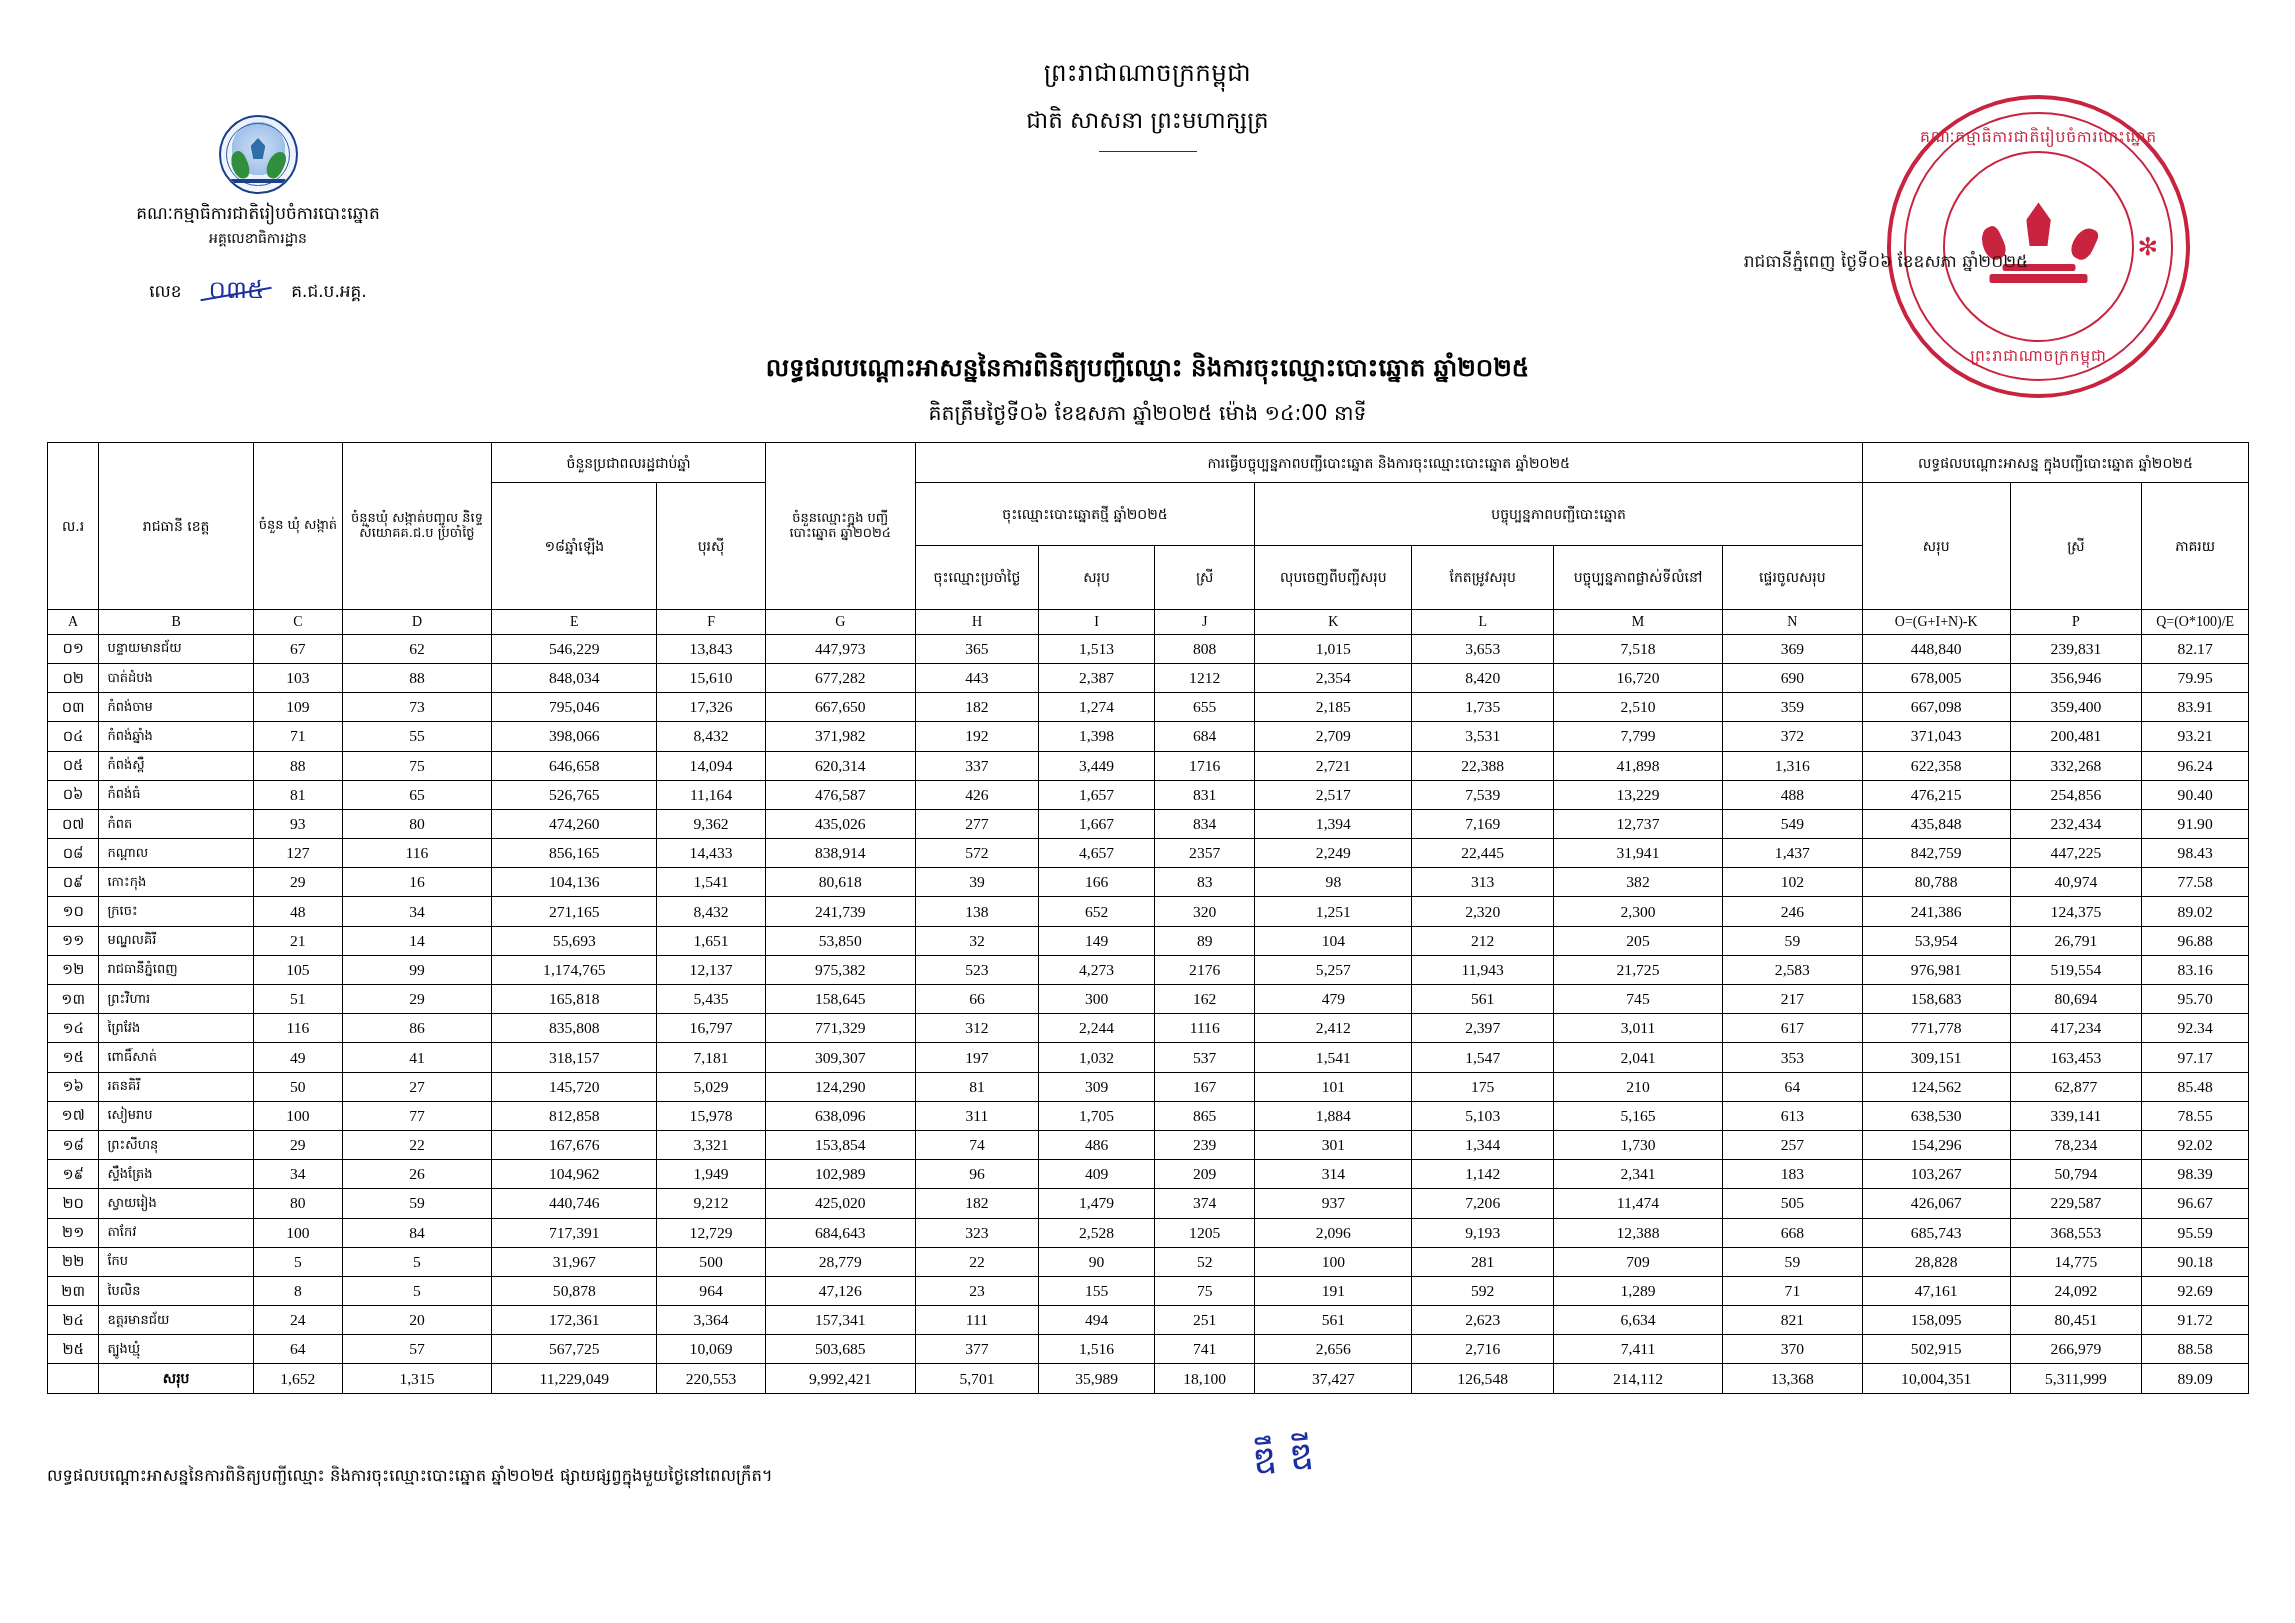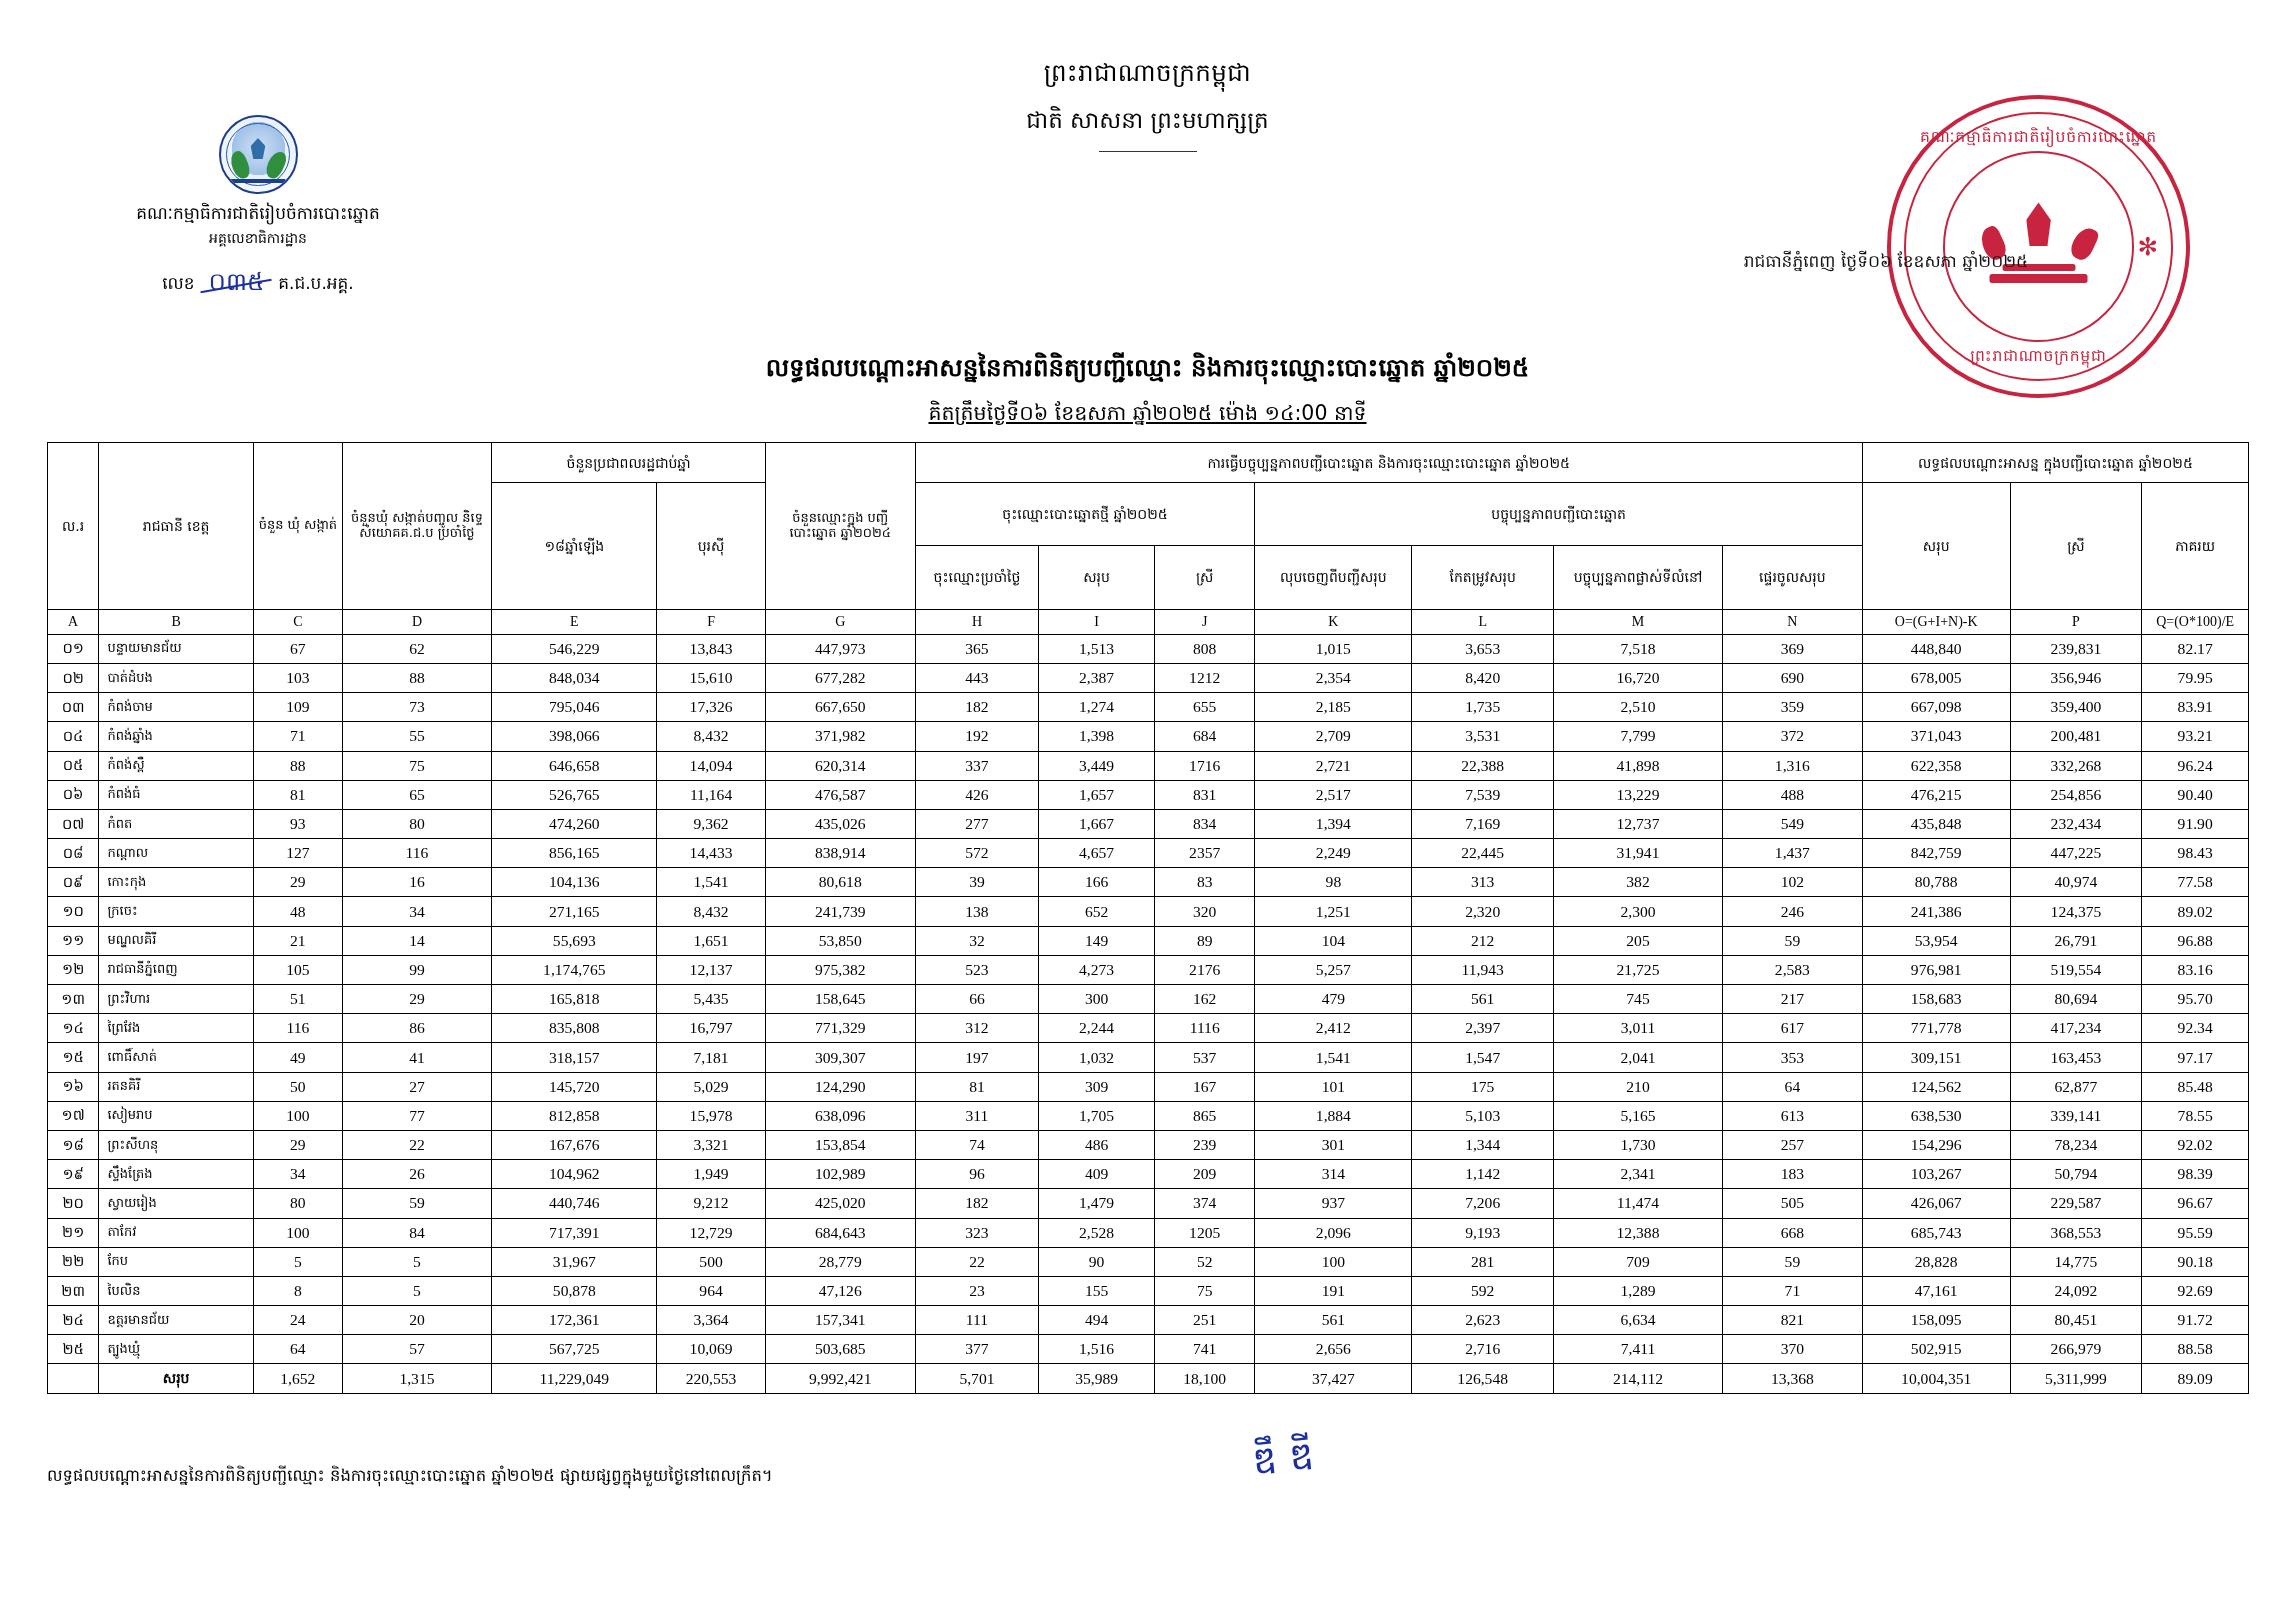--- a/index.html
+++ b/index.html
@@ -88,26 +88,26 @@
   .emblem-circle .base {
     position: absolute;
     left: 9.8px; right: 9.8px; bottom: 9px;
     height: 4.1px;
     background: #1b3f8b;
     border-radius: 1.6px;
   }
   .org-l1 { font-size: 17px; margin-top: 8.2px; }
   .org-l2 { font-size: 14px; margin-top: 2px; }
   .leter-row {
-    margin-top: 16px;
+    margin-top: 24px;
     font-size: 17px;
     display: flex;
     align-items: center;
     justify-content: center;
-    gap: 9px;
+    gap: 22px;
   }
   .leter-no {
     font-family: "Liberation Serif", serif;
     font-size: 24.6px;
     color: #1c2fa0;
     position: relative;
     padding: 0 4.9px;
   }
   .leter-no::after {
     content: "";
@@ -209,21 +209,21 @@
 
   
   .doc-title {
     position: absolute;
     top: 352px;
     left: 0;
     width: 2295px;
     text-align: center;
   }
   .doc-title .t1 { font-size: 24.6px; font-weight: bold; }
-  .doc-title .t2 { font-size: 20.5px; margin-top: 11.5px; text-decoration: underline; }
+  .doc-title .t2 { font-size: 20.5px; margin-top: 11.5px; }
 
   
   .table-wrap {
     position: absolute;
     left: 47px;
     top: 442px;
     width: 2202px;
   }
   table {
     border-collapse: collapse;

